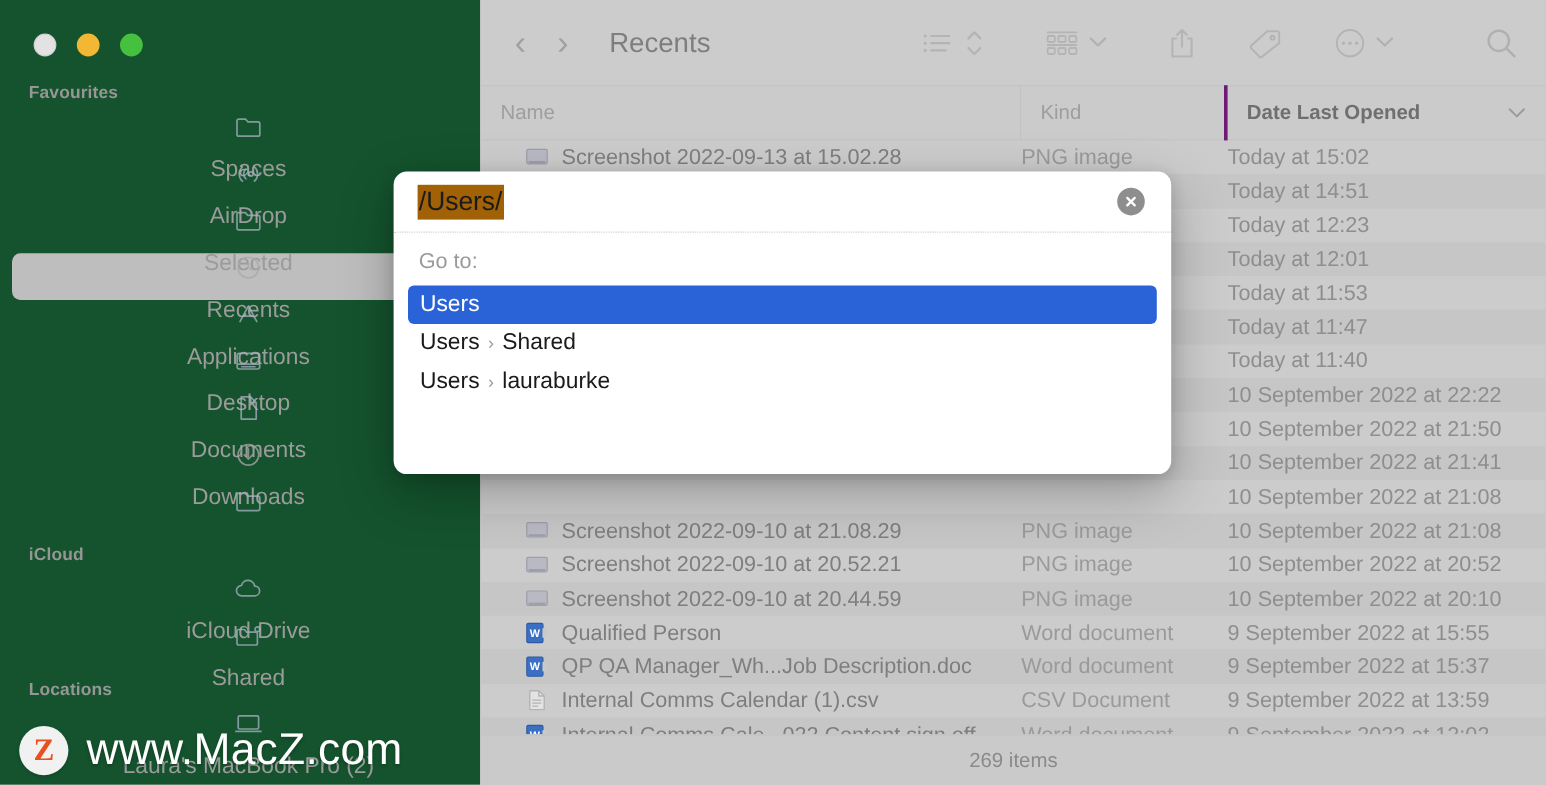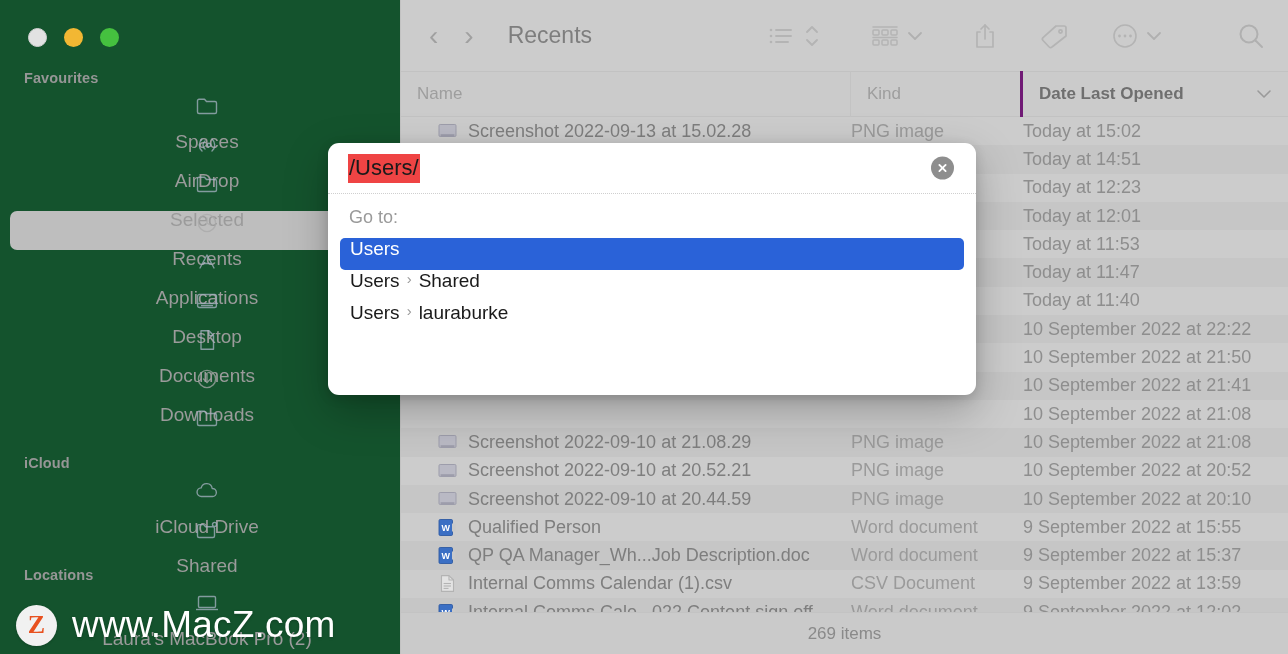--- a/index.html
+++ b/index.html
@@ -158,21 +158,21 @@
   }
   .goto-field {
     height: 50px;
     display: flex; align-items: center;
     padding: 0 16px 0 20px;
     position: relative;
     flex: 0 0 50px;
   }
   .goto-value {
     font-size: 22px; color: #1a1a1a;
-    background: #ef4444;
+    background: #a16207;
     padding: 1px 1px 2px 1px;
     caret-color: #1a1a1a;
   }
   .clear-btn {
     position: absolute; right: 22px; top: 50%;
     transform: translateY(-50%);
     width: 23px; height: 23px; border-radius: 50%;
     background: #8e8e8e;
     display: flex; align-items: center; justify-content: center;
   }
@@ -184,21 +184,21 @@
   }
   .goto-body { flex: 1 1 auto; padding-top: 13px; }
   .goto-label {
     font-size: 18px; color: #9a9a9a;
     padding: 0 0 10px 21px;
   }
   .goto-item {
     height: 32px;
     margin: 0 12px;
     padding: 0 10px;
-    display: flex; align-items: flex-start;
+    display: flex; align-items: center;
     font-size: 19px; color: #1a1a1a;
     border-radius: 5px;
     gap: 7px;
   }
   .goto-item.active { background: #2a62d8; color: #ffffff; }
   .gt-sep { color: #9a9a9a; font-size: 15px; }
 
   
   .watermark {
     position: absolute;

